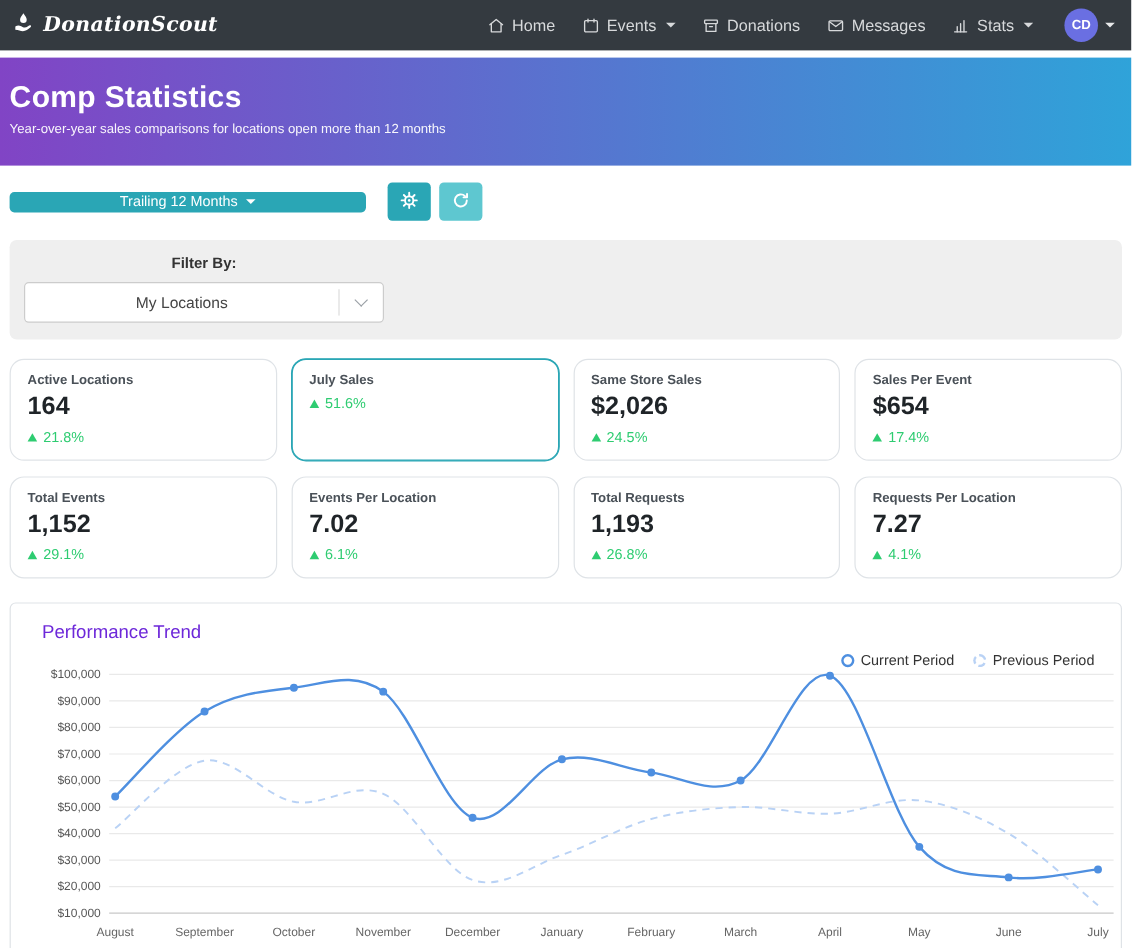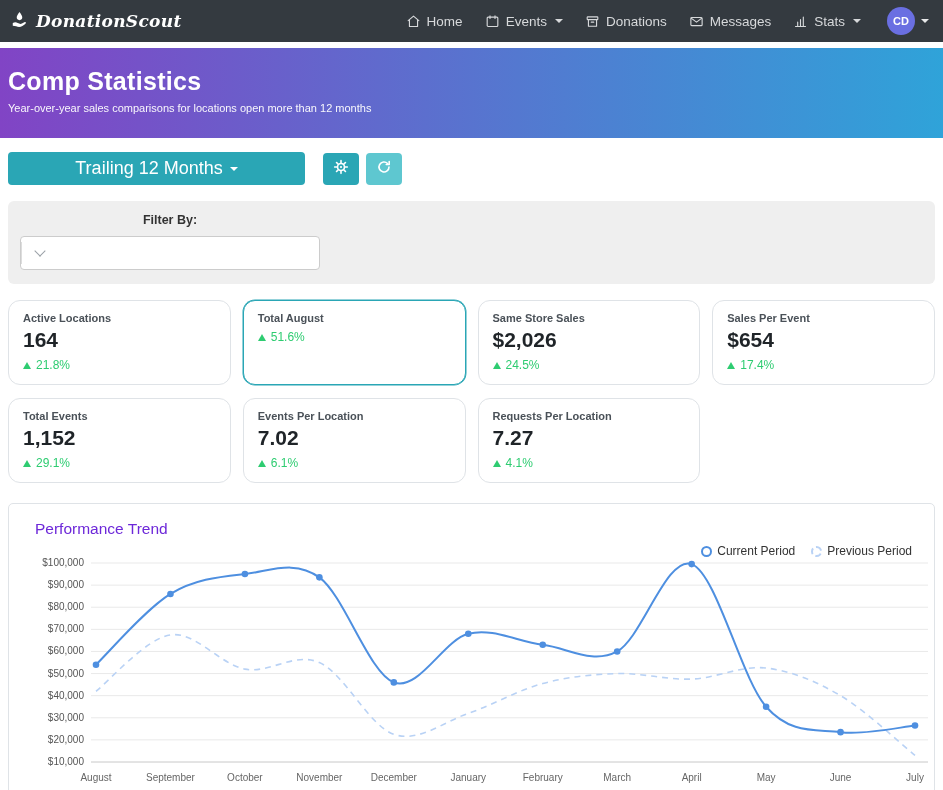--- a/index.html
+++ b/index.html
@@ -19,21 +19,21 @@
   .avatar { width:28px; height:28px; border-radius:50%; background:#6a6fe2; color:#fff; font-size:11px; font-weight:bold; display:flex; align-items:center; justify-content:center; }
   .avatar-caret { width:0;height:0;border-left:4px solid transparent;border-right:4px solid transparent;border-top:4.5px solid #e8e9ea; }
 
   
   .hero { margin-top:6px; height:90px; background:linear-gradient(90deg,#8144c5 0%,#2fa3d9 100%); color:#fff; padding:19px 8px 0 8px; }
   .hero-title { font-size:25px; font-weight:bold; letter-spacing:.3px; }
   .hero-sub { font-size:11px; margin-top:6px; opacity:.95; }
 
   
   .controls { display:flex; align-items:center; margin:14px 8px 0 8px; }
-  .period-btn { width:297px; height:33px; background:#2aa6b5; color:#fff; border:none; border-radius:4px; font-size:18px; font-family:inherit; cursor:pointer; display:flex; align-items:center; justify-content:center; }
+  .period-btn { width:297px; height:17px; background:#2aa6b5; color:#fff; border:none; border-radius:4px; font-size:12px; font-family:inherit; cursor:pointer; display:flex; align-items:center; justify-content:center; }
   .period-btn .caret-down { border-top-color:#fff; margin-left:7px; }
   .icon-btn { width:36px; height:32px; border:none; border-radius:4px; display:flex; align-items:center; justify-content:center; cursor:pointer; }
   .gear-btn { background:#2aa6b5; margin-left:18px; }
   .refresh-btn { background:#5ec7d0; margin-left:7px; }
 
   
   .filter-panel { margin:16px 8px 0 8px; background:#efefef; border-radius:6px; padding:12px 12px 14px 12px; }
   .filter-label { width:300px; text-align:center; font-weight:bold; font-size:12.5px; color:#333; margin-bottom:9px; }
   .select { width:300px; height:34px; background:#fff; border:1px solid #ccc; border-radius:4px; display:flex; align-items:center; cursor:pointer; }
   .select-value { flex:1; text-align:center; font-size:13px; color:#444; }
@@ -155,38 +155,39 @@
           <path d="M19.5 12a7.5 7.5 0 11-2.2-5.3"></path>
           <path d="M19.8 3.8v4.4h-4.4"></path>
         </svg>
       </span>
     </button>
   </div>
 
   <div class="filter-panel">
     <div class="filter-label">Filter By:</div>
     <div class="select">
+      <span class="select-value">My Locations</span>
       <span class="select-divider"></span>
       <span class="select-caret-box">
           <span class="select-caret"></span>
         </span>
     </div>
   </div>
 
   <div class="stats-grid">
     <div class="stat-card">
       <div class="stat-label">Active Locations</div>
       <div class="stat-value">164</div>
       <div class="stat-change">
           <span class="up-arrow"></span>
           <span>21.8%</span>
         </div>
     </div>
     <div class="stat-card highlight">
-      <div class="stat-label">Total August</div>
+      <div class="stat-label">July Sales</div>
       <div class="stat-change">
           <span class="up-arrow"></span>
           <span>51.6%</span>
         </div>
     </div>
     <div class="stat-card">
       <div class="stat-label">Same Store Sales</div>
       <div class="stat-value">$2,026</div>
       <div class="stat-change">
           <span class="up-arrow"></span>
@@ -208,20 +209,28 @@
           <span class="up-arrow"></span>
           <span>29.1%</span>
         </div>
     </div>
     <div class="stat-card">
       <div class="stat-label">Events Per Location</div>
       <div class="stat-value">7.02</div>
       <div class="stat-change">
           <span class="up-arrow"></span>
           <span>6.1%</span>
+        </div>
+    </div>
+    <div class="stat-card">
+      <div class="stat-label">Total Requests</div>
+      <div class="stat-value">1,193</div>
+      <div class="stat-change">
+          <span class="up-arrow"></span>
+          <span>26.8%</span>
         </div>
     </div>
     <div class="stat-card">
       <div class="stat-label">Requests Per Location</div>
       <div class="stat-value">7.27</div>
       <div class="stat-change">
           <span class="up-arrow"></span>
           <span>4.1%</span>
         </div>
     </div>

